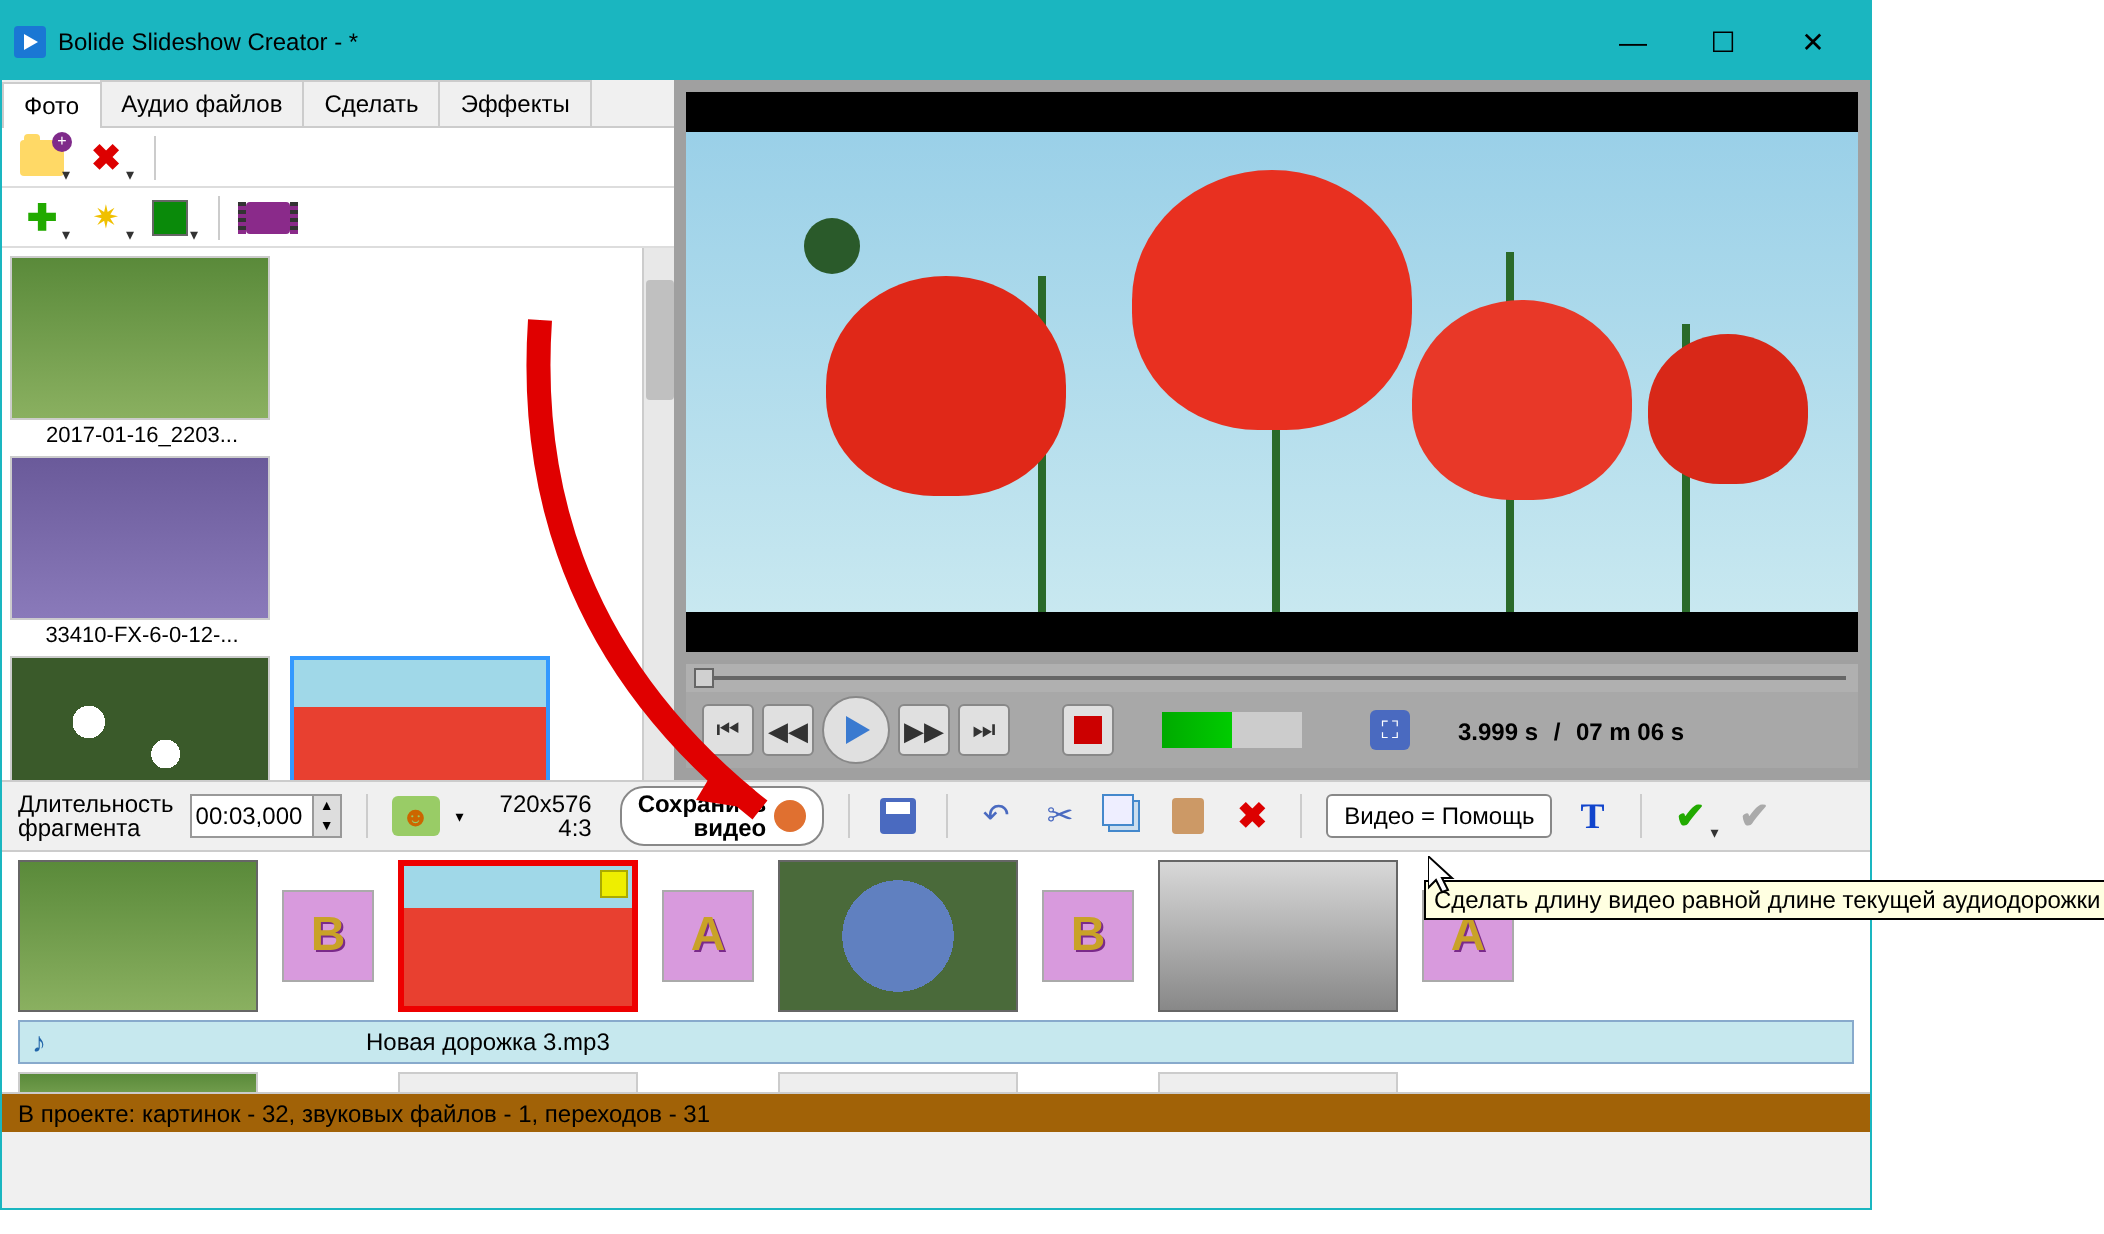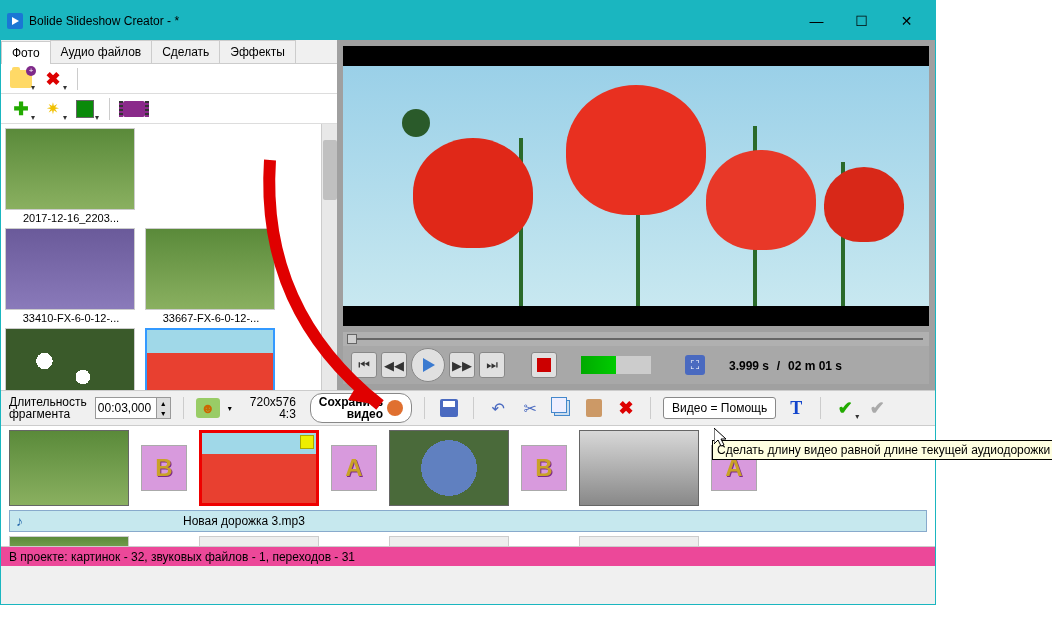--- a/index.html
+++ b/index.html
@@ -79,21 +79,21 @@
 .time-slides { height:84px; display:flex; align-items:center; padding:4px 8px; gap:12px;}
 .slide-thumb { width:120px; height:76px; border:1px solid #666; position:relative;}
 .slide-thumb.sel{border:3px solid #e00;}
 .trans-thumb { width:46px; height:46px; background:#d89add; display:flex; align-items:center; justify-content:center; border:1px solid #aaa;}
 .trans-thumb span{font-size:24px;font-weight:bold;color:#c9a227;text-shadow:1px 1px #7a2a8a;}
 .audio-track { height:22px; margin:0 8px; background:#c6e8ee; border:1px solid #8ac; display:flex; align-items:center; padding:0 6px;}
 .note-icon{color:#26a;font-size:14px;}
 .audio-label{margin-left:160px;font-size:12px;text-align:center;}
 .timeline2 { height:30px; padding:4px 8px; display:flex; gap:12px;}
 .tl2-item{width:120px;height:22px;background:#eee;border:1px solid #ccc;}
-.statusbar { height:20px; border-top:1px solid #ccc; background:#ec4899; display:flex; align-items:center; padding:0 8px; font-size:12px;}
+.statusbar { height:20px; border-top:1px solid #ccc; background:#a16207; display:flex; align-items:center; padding:0 8px; font-size:12px;}
 .arrow-annot { position:absolute; left:250px; top:150px; width:180px; height:270px; pointer-events:none; z-index:100;}
 .tooltip { position:absolute; left:712px; top:440px; background:#ffffe1; border:1px solid #000; padding:2px 4px; font-size:12px; z-index:101; white-space:nowrap;}
 .cursor-arrow { position:absolute; left:714px; top:428px; z-index:102; font-size:16px; color:#000;}
 
 .th-purple{background:linear-gradient(#6a5a9a,#8a7aba);}
 .th-green{background:linear-gradient(#5a8a3a,#8ab060);}
 .th-poppy{background:linear-gradient(#a0d8e8 0 30%,#e84030 30% 100%);}
 .th-blue{background:radial-gradient(circle at 50% 50%,#6080c0 0 40%,#4a6a3a 40%);}
 .th-bw{background:linear-gradient(#d8d8d8,#888);}
 .th-daisy{background:radial-gradient(circle at 30% 40%,#fff 0 8%,transparent 8%),radial-gradient(circle at 60% 60%,#fff 0 8%,transparent 8%),#3a5a2a;}
@@ -154,31 +154,27 @@
           </div>
         <div class="sep"></div>
         <div class="tb-btn">
             <div class="film-icon"></div>
           </div>
       </div>
       <div class="thumb-area">
         <div class="thumb-row">
           <div class="thumb-item">
               <div class="thumb-img th-green"></div>
-              <div class="thumb-label">2017-12-16_2203...</div>
+              <div class="thumb-label">2017-01-16_2203...</div>
             </div>
         </div>
         <div class="thumb-row">
           <div class="thumb-item">
               <div class="thumb-img th-purple"></div>
               <div class="thumb-label">33410-FX-6-0-12-...</div>
-            </div>
-          <div class="thumb-item">
-              <div class="thumb-img th-green"></div>
-              <div class="thumb-label">33667-FX-6-0-12-...</div>
             </div>
         </div>
         <div class="thumb-row">
           <div class="thumb-item">
               <div class="thumb-img th-daisy"></div>
             </div>
           <div class="thumb-item">
               <div class="thumb-img th-poppy sel"></div>
             </div>
         </div>
@@ -219,21 +215,21 @@
         <div class="pbtn">⏭</div>
         <div style="width:18px"></div>
         <div class="pbtn">
             <div class="stop-icon"></div>
           </div>
         <div class="vol"></div>
         <div class="fs-icon">⛶</div>
         <div class="timecode">
           <span>3.999 s</span>
           &nbsp;<span>/</span>&nbsp;
-          <span>02 m 01 s</span>
+          <span>07 m 06 s</span>
         </div>
       </div>
     </div>
   </div>
 
   <div class="toolbar2">
     <div class="tb2-label">
       <div>Длительность</div>
       <div>фрагмента</div>
     </div>

